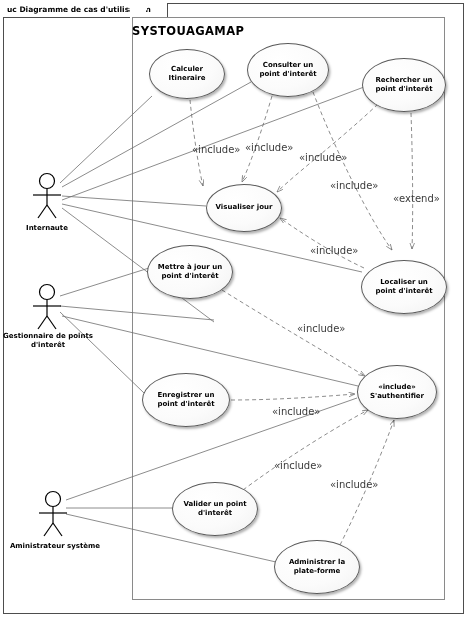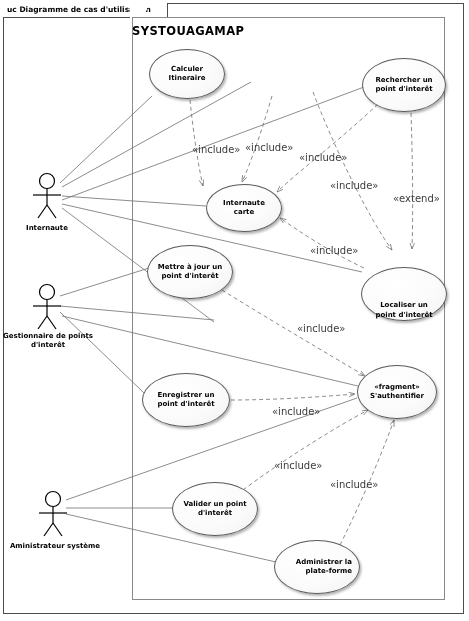--- a/index.html
+++ b/index.html
@@ -224,51 +224,54 @@
         <line x1="25" y1="33" x2="34" y2="46"></line>
       </g>
     </svg>
   </div>
   <div class="actor-label" style="left:0px; top:542px;">Aministrateur système</div>
 
   <div class="usecase" style="left:149px; top:49px; width:76px; height:50px;">
     <span>Calculer Itineraire</span>
   </div>
 
+  <div class="usecase" style="left:247px; top:43px; width:82px; height:54px;">
+    <span>Consulter un point d'interêt</span>
+  </div>
 
   <div class="usecase" style="left:362px; top:58px; width:84px; height:54px;">
     <span>Rechercher un point d'interêt</span>
   </div>
 
   <div class="usecase" style="left:206px; top:184px; width:76px; height:48px;">
-    <span>Internaute carte</span>
-  </div>
-
-  <div class="usecase" style="left:361px; top:267px; width:86px; height:54px;align-items:flex-end;">
+    <span>Visualiser jour</span>
+  </div>
+
+  <div class="usecase" style="left:361px; top:260px; width:86px; height:54px;">
     <span>Localiser un point d'interêt</span>
   </div>
 
   <div class="usecase" style="left:147px; top:245px; width:86px; height:54px;">
     <span>Mettre à jour un point d'interêt</span>
   </div>
 
 
   <div class="usecase" style="left:142px; top:373px; width:88px; height:54px;">
     <span>Enregistrer un point d'interêt</span>
   </div>
 
   <div class="usecase" style="left:357px; top:365px; width:80px; height:54px;">
-    <span>«fragment» S'authentifier</span>
+    <span>«include» S'authentifier</span>
   </div>
 
   <div class="usecase" style="left:172px; top:482px; width:86px; height:54px;">
     <span>Valider un point d'interêt</span>
   </div>
 
-  <div class="usecase" style="left:274px; top:540px; width:86px; height:54px;text-align:right;">
+  <div class="usecase" style="left:274px; top:540px; width:86px; height:54px;">
     <span>Administrer la plate-forme</span>
   </div>
 
   <div class="stereo" style="left:192px; top:144px;">«include»</div>
   <div class="stereo" style="left:245px; top:142px;">«include»</div>
   <div class="stereo" style="left:299px; top:152px;">«include»</div>
   <div class="stereo" style="left:330px; top:180px;">«include»</div>
   <div class="stereo" style="left:393px; top:193px;">«extend»</div>
   <div class="stereo" style="left:310px; top:245px;">«include»</div>
   <div class="stereo" style="left:297px; top:323px;">«include»</div>

